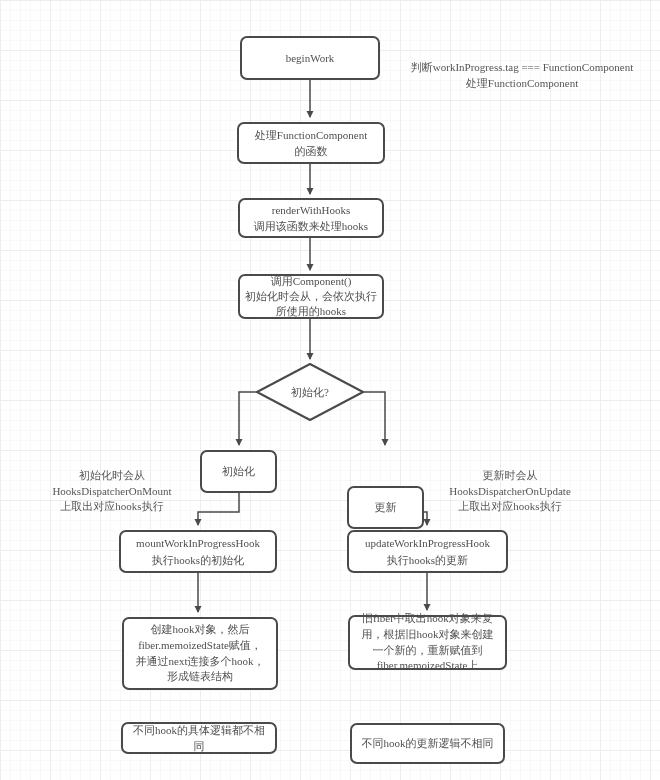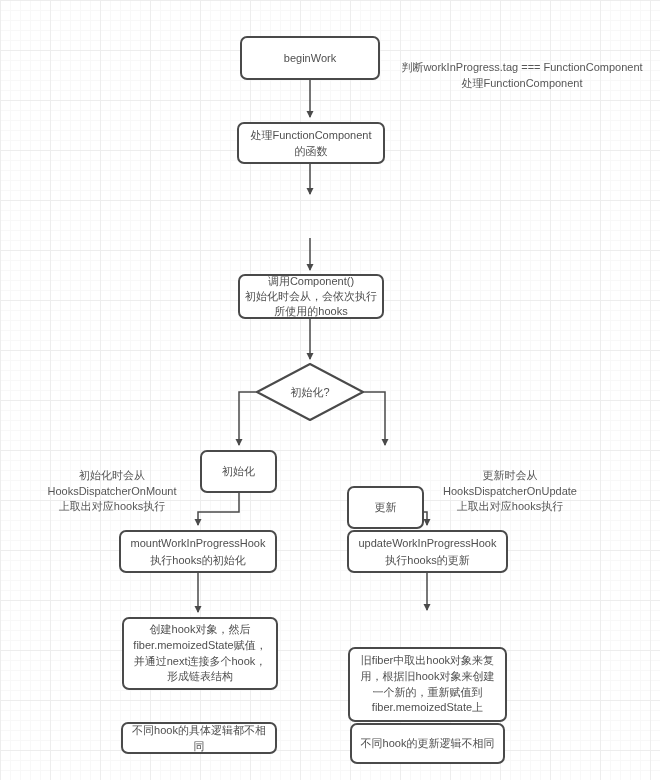--- a/index.html
+++ b/index.html
@@ -8,21 +8,21 @@
     width: 660px;
     height: 780px;
     overflow: hidden;
     background-color: #ffffff;
     background-image:
       linear-gradient(#ededed 1px, transparent 1px),
       linear-gradient(90deg, #ededed 1px, transparent 1px),
       linear-gradient(#f8f8f8 1px, transparent 1px),
       linear-gradient(90deg, #f8f8f8 1px, transparent 1px);
     background-size: 50px 50px, 50px 50px, 10px 10px, 10px 10px;
-    font-family: Liberation Sans, sans-serif;
+    font-family: Liberation Serif, serif;
   }
   .connectors {
     position: absolute;
     left: 0; top: 0;
     z-index: 1;
   }
   .node {
     position: absolute;
     z-index: 2;
     box-sizing: border-box;
@@ -88,20 +88,24 @@
 
   <div class="node" style="left:240px; top:36px; width:140px; height:44px;">
     <span>beginWork</span>
   </div>
 
   <div class="node" style="left:237px; top:122px; width:148px; height:42px;">
     <span>处理FunctionComponent
 的函数</span>
   </div>
 
+  <div class="node" style="left:238px; top:198px; width:146px; height:40px;">
+    <span>renderWithHooks
+调用该函数来处理hooks</span>
+  </div>
 
   <div class="node" style="left:238px; top:274px; width:146px; height:45px; line-height:1.35;">
     <span>调用Component()
 初始化时会从，会依次执行
 所使用的hooks</span>
   </div>
 
   <div class="diamond-label" style="left:257px; top:364px; width:106px; height:56px;">
     <span>初始化?</span>
   </div>
@@ -124,21 +128,21 @@
 执行hooks的初始化</span>
   </div>
 
   <div class="node" style="left:122px; top:617px; width:156px; height:73px; line-height:1.45;">
     <span>创建hook对象，然后
 fiber.memoizedState赋值，
 并通过next连接多个hook，
 形成链表结构</span>
   </div>
 
-  <div class="node" style="left:348px; top:647px; width:159px; height:75px; line-height:1.45;">
+  <div class="node" style="left:348px; top:615px; width:159px; height:55px; line-height:1.45;">
     <span>旧fiber中取出hook对象来复
 用，根据旧hook对象来创建
 一个新的，重新赋值到
 fiber.memoizedState上</span>
   </div>
 
   <div class="node" style="left:121px; top:722px; width:156px; height:32px;">
     <span>不同hook的具体逻辑都不相
 同</span>
   </div>

